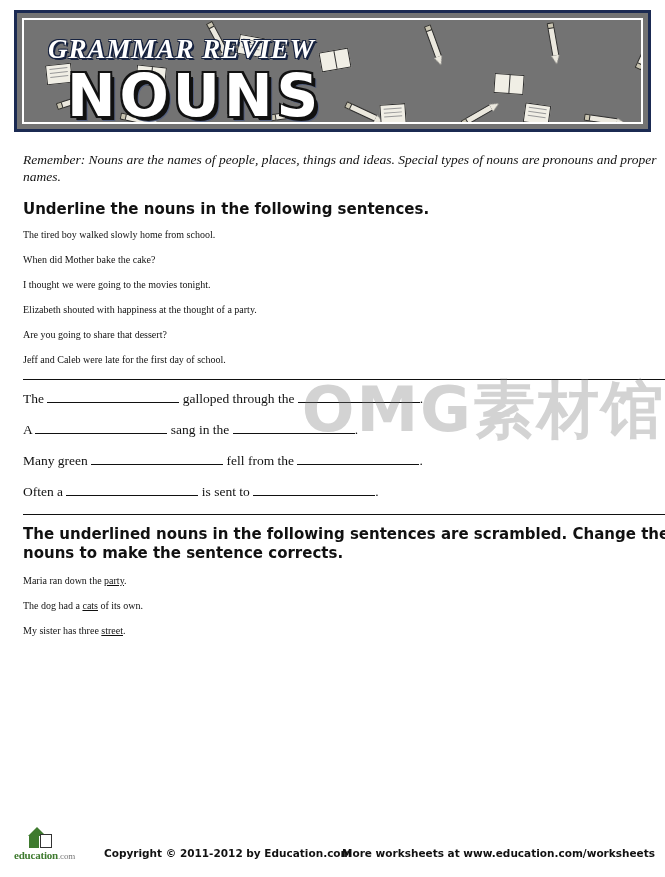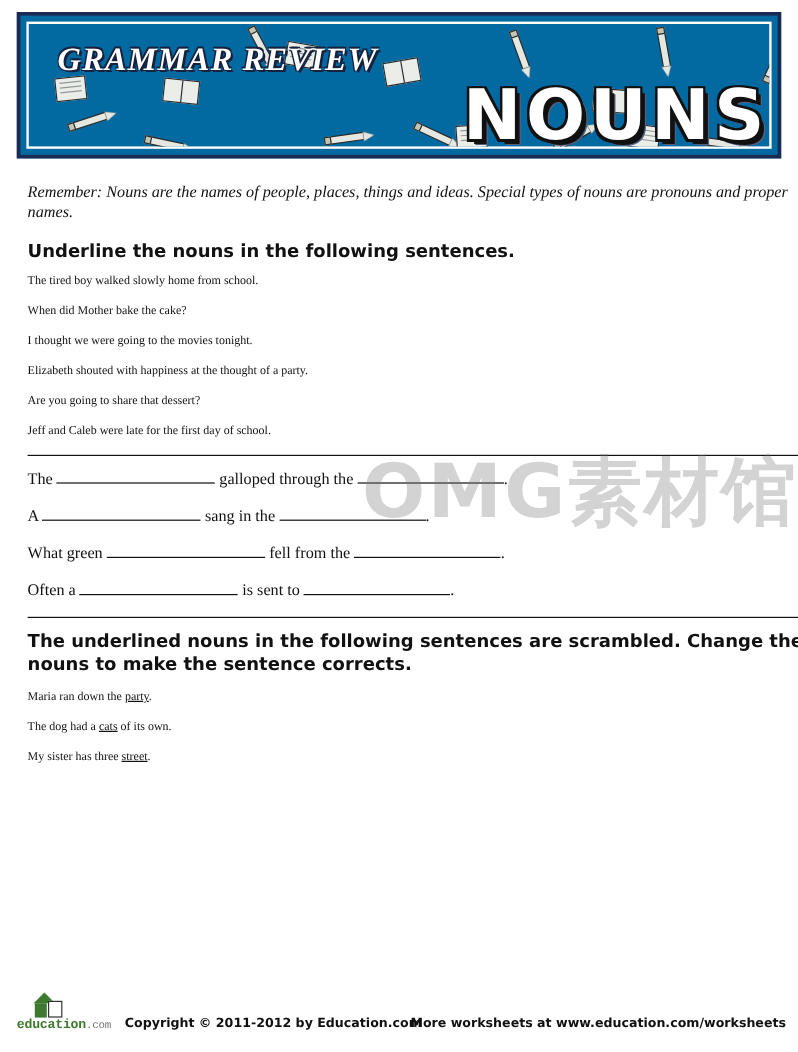--- a/index.html
+++ b/index.html
@@ -22,21 +22,21 @@
     padding: 0;
   }
 
   
   .banner {
     position: absolute;
     left: 14px;
     top: 10px;
     width: 637px;
     height: 122px;
-    background: #0369a1;
+    background: #737373;
     border: 3px solid #1b2a52;
     box-sizing: border-box;
     overflow: hidden;
   }
   .banner-inner {
     position: absolute;
     left: 5px;
     top: 5px;
     right: 5px;
     bottom: 5px;
@@ -126,31 +126,32 @@
       -1px -1px 0 #16223f, 1px -1px 0 #16223f,
       -1px 1px 0 #16223f, 1px 1px 0 #16223f,
       2px 2px 0 #16223f;
     white-space: nowrap;
   }
   .banner-title-big {
     position: absolute;
     left: 0;
     right: 0;
     top: 42px;
-    text-align: right;
+    text-align: left;
     font-family: "DejaVu Sans", sans-serif;
     font-weight: bold;
     font-size: 58px;
     letter-spacing: 4px;
     color: #ffffff;
     text-shadow:
       -2px -2px 0 #111111, 2px -2px 0 #111111,
       -2px 2px 0 #111111, 2px 2px 0 #111111,
       4px 4px 0 #111111, 5px 5px 0 #55607e;
     white-space: nowrap;
+    padding-left: 43px;
   }
 
   
   .content {
     position: absolute;
     left: 23px;
     top: 152px;
     width: 648px;
   }
   .remember {
@@ -262,21 +263,21 @@
     width: 12px;
     height: 14px;
     border: 1.5px solid #333;
     box-sizing: border-box;
     background: #fff;
   }
   .logo-text {
     position: absolute;
     left: 0;
     top: 22px;
-    font-family: Liberation Mono, monospace;
+    font-family: Liberation Serif, serif;
     font-size: 11px;
     color: #3e7a2e;
     font-weight: bold;
     letter-spacing: -0.2px;
   }
   .logo-text .dotcom {
     color: #777;
     font-size: 9px;
     font-weight: normal;
   }
@@ -370,21 +371,21 @@
     </p>
 
     <p class="fill-row">
       <span>A</span>
       <span class="blankline b-long"></span>
       <span>sang in the</span>
       <span class="blankline b-med"></span><span>.</span>
     </p>
 
     <p class="fill-row">
-      <span>What green</span>
+      <span>Many green</span>
       <span class="blankline b-long"></span>
       <span>fell from the</span>
       <span class="blankline b-med"></span><span>.</span>
     </p>
 
     <p class="fill-row">
       <span>Often a</span>
       <span class="blankline b-long"></span>
       <span>is sent to</span>
       <span class="blankline b-med"></span><span>.</span>

